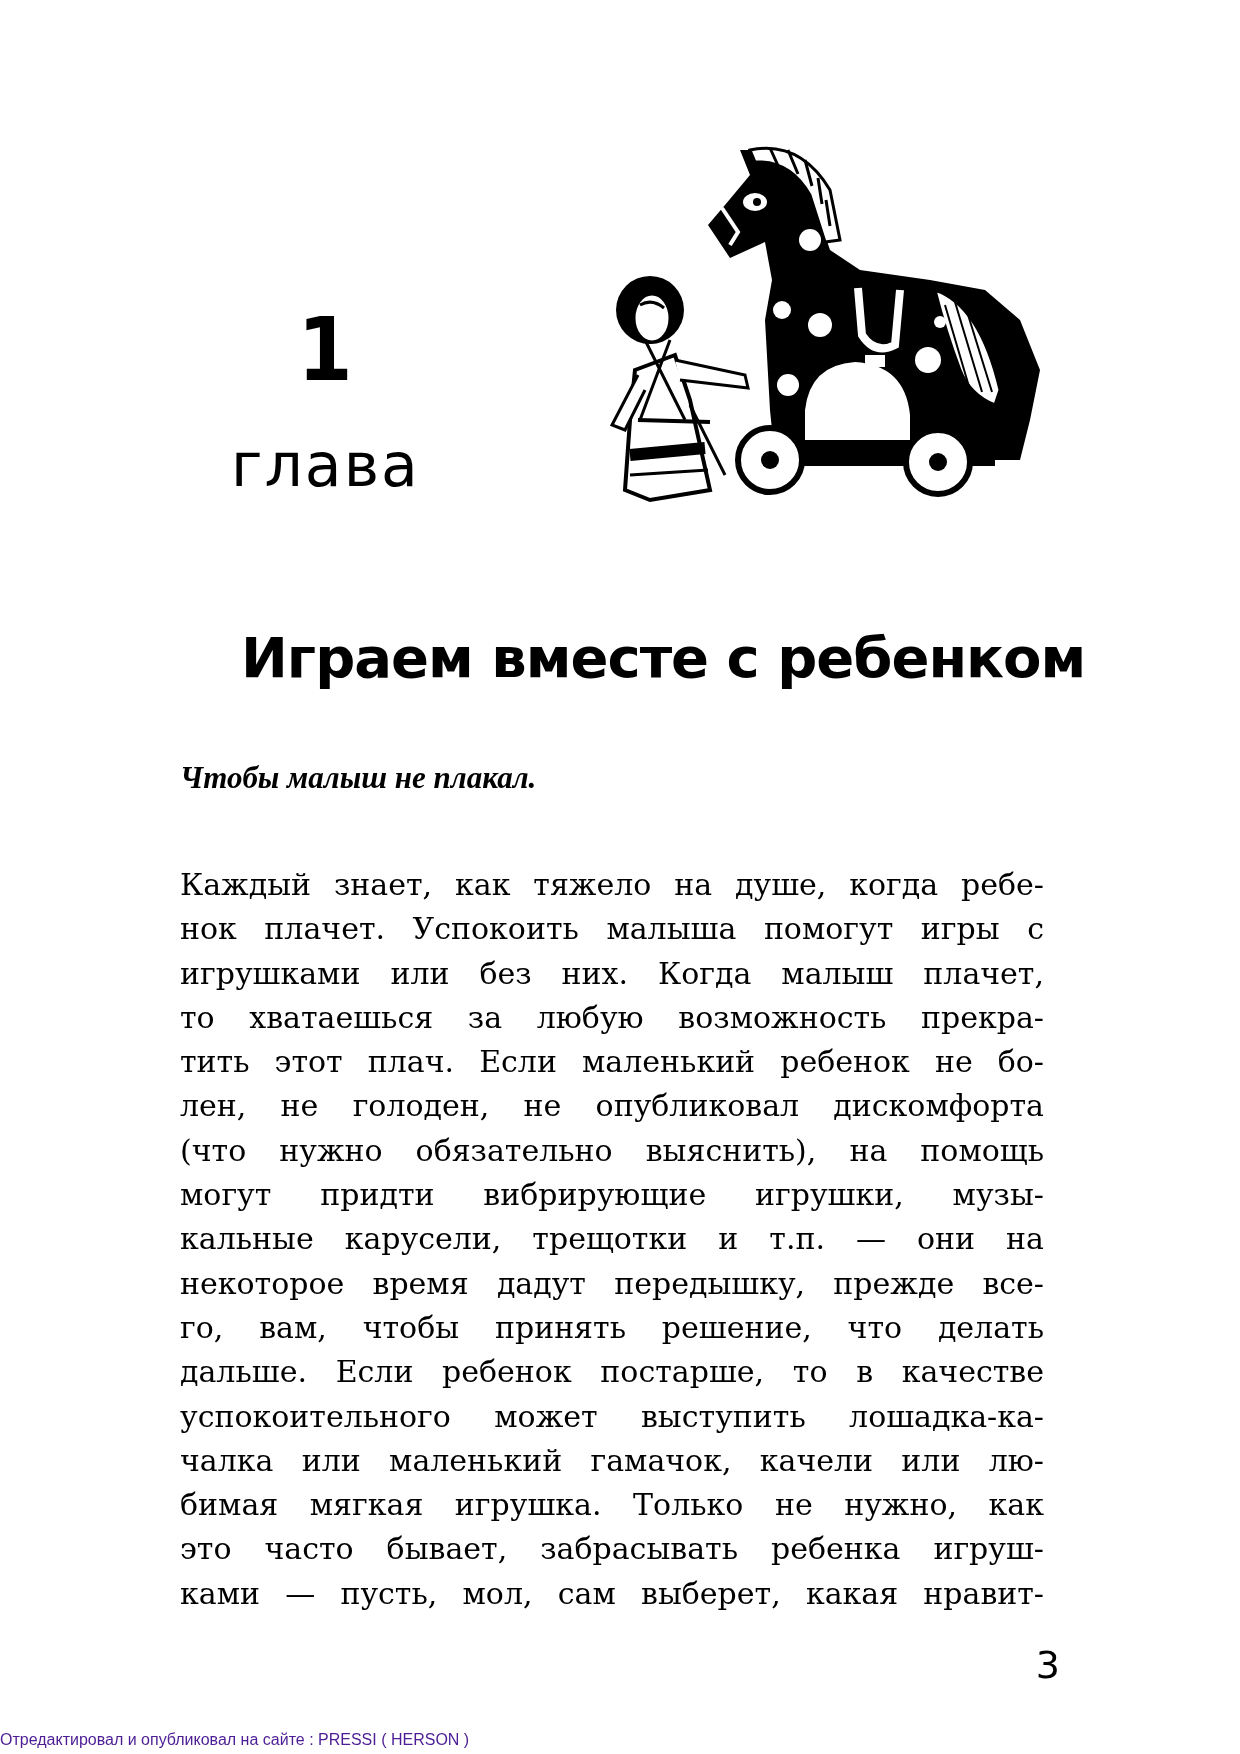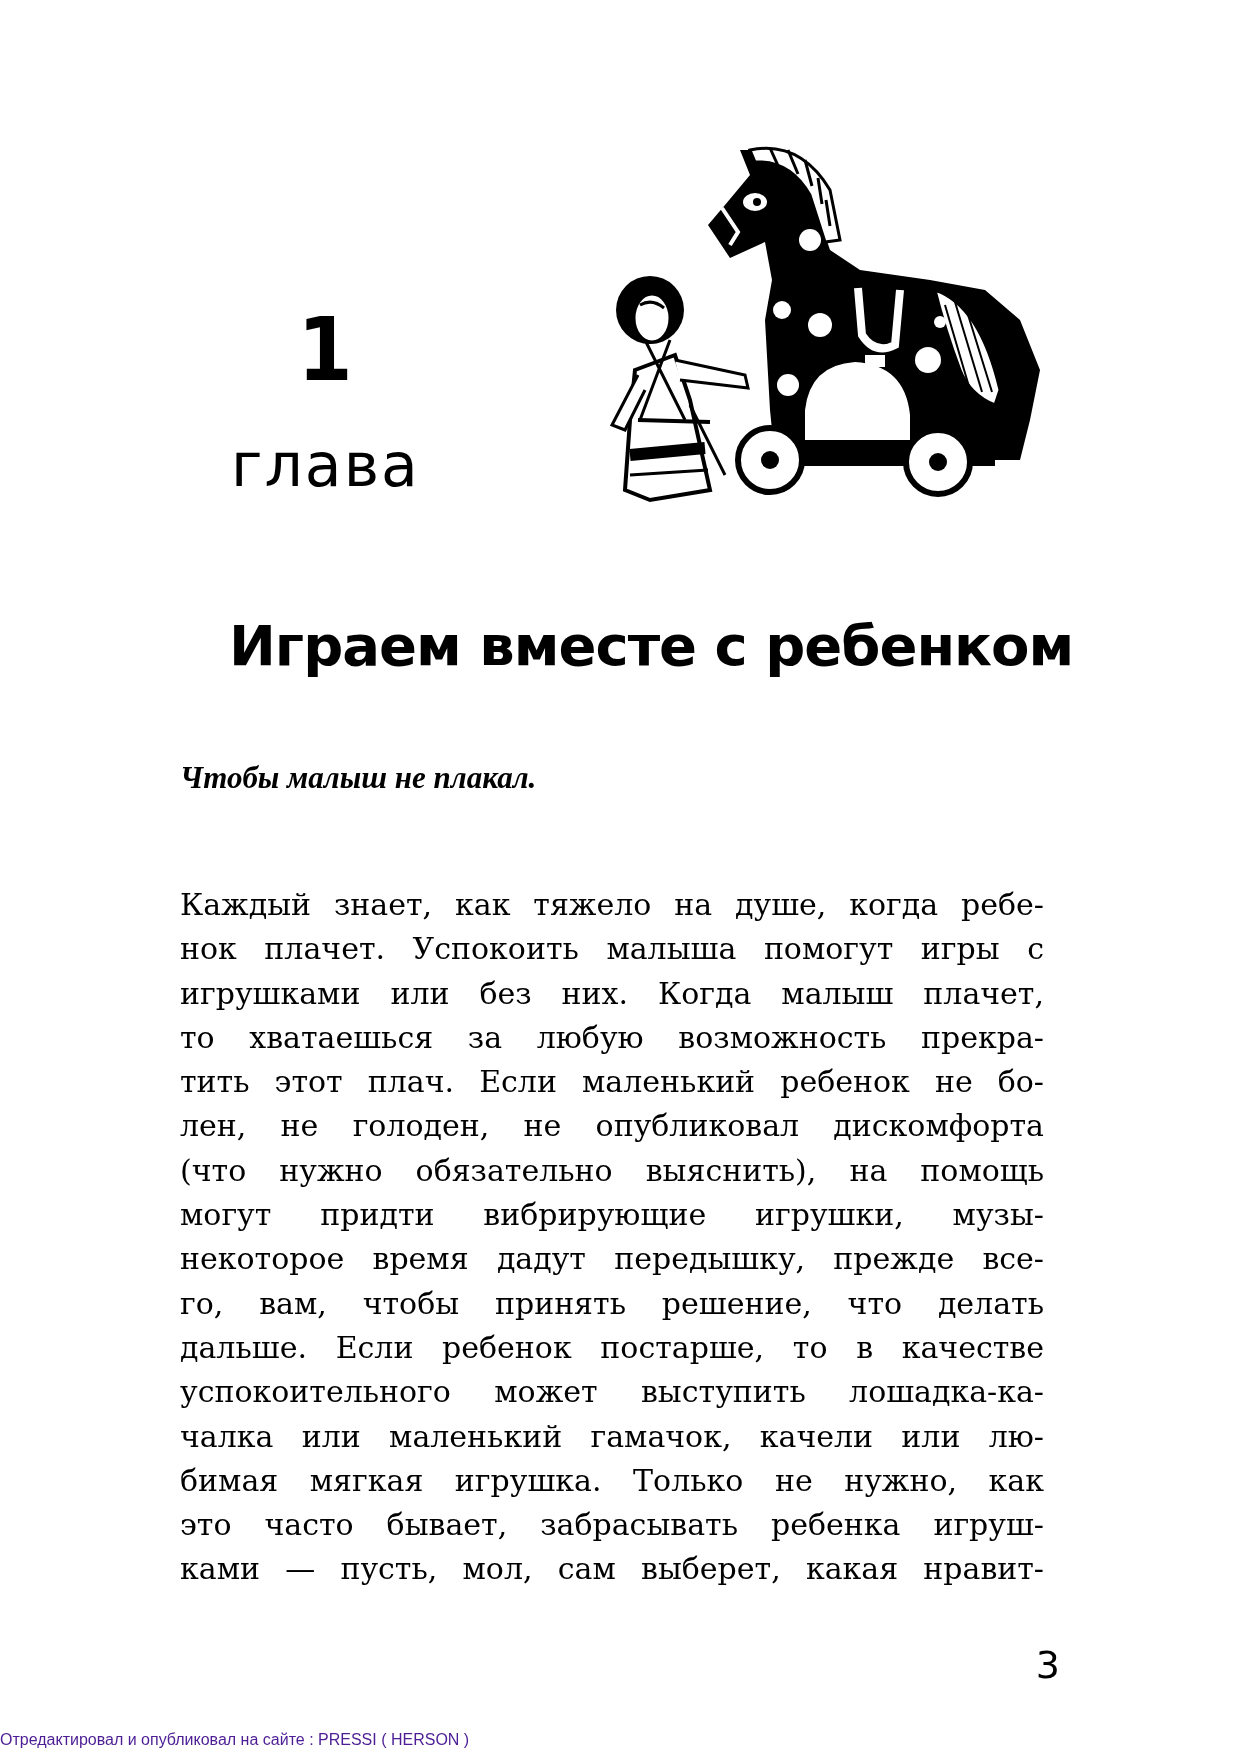--- a/index.html
+++ b/index.html
@@ -20,21 +20,21 @@
     font-family:"DejaVu Sans", sans-serif; font-weight:bold; font-size:56px; line-height:80px;
     letter-spacing:-1px; white-space:nowrap;
   }
   .section-heading {
     position:absolute; left:180px; top:755px; width:800px;
     font-family:Liberation Serif, serif; font-weight:bold; font-style:italic; font-size:31px; line-height:45px;
   }
   .section-heading div { white-space:nowrap; }
   .body-text {
     position:absolute; left:180px; top:863px; width:864px;
-    font-family:"DejaVu Serif", serif; font-size:30px; line-height:44.3px;margin-top:20px;
+    font-family:"DejaVu Serif", serif; font-size:30px; line-height:44.3px;
   }
   .body-text .line { display:block; text-align:justify; text-align-last:justify; white-space:nowrap; height:44.3px; overflow:visible; }
   .page-number {
     position:absolute; left:1010px; top:1645px; width:50px; text-align:right;
     font-family:"DejaVu Sans", sans-serif; font-size:38px; line-height:40px;
   }
   .footer-credit {
     position:absolute; left:0px; top:1730px;
     font-family:"Liberation Sans", sans-serif; font-size:16px; line-height:20px; color:#4c1d95;
     white-space:nowrap;
@@ -92,35 +92,36 @@
       <path d="M30 325 L105 318" stroke="#000" stroke-width="12"></path>
       <path d="M30 345 L108 340" stroke="#000" stroke-width="3"></path>
 
       <path d="M38 245 L12 295 L25 300 L45 260" fill="#fff" stroke="#000" stroke-width="3"></path>
       <path d="M75 230 L145 245 L148 258 L80 250" fill="#fff" stroke="#000" stroke-width="3"></path>
       <path d="M45 210 L85 290 M70 210 L40 290" stroke="#000" stroke-width="3"></path>
       <path d="M90 275 L125 345" stroke="#000" stroke-width="3"></path>
     </svg>
   </div>
 
-  <h1 class="chapter-title" style="margin:1px;">Играем вместе с ребенком</h1>
+  <h1 class="chapter-title" style="margin:13px;">Играем вместе с ребенком</h1>
 
   <div class="section-heading">
     <div>Чтобы малыш не плакал.</div>
   </div>
 
   <div class="body-text">
     <span class="line">Каждый знает, как тяжело на душе, когда ребе-</span>
     <span class="line">нок плачет. Успокоить малыша помогут игры с</span>
     <span class="line">игрушками или без них. Когда малыш плачет,</span>
     <span class="line">то хватаешься за любую возможность прекра-</span>
     <span class="line">тить этот плач. Если маленький ребенок не бо-</span>
     <span class="line">лен, не голоден, не опубликовал дискомфорта</span>
     <span class="line">(что нужно обязательно выяснить), на помощь</span>
     <span class="line">могут придти вибрирующие игрушки, музы-</span>
+    <span class="line">кальные карусели, трещотки и т.п. — они на</span>
     <span class="line">некоторое время дадут передышку, прежде все-</span>
     <span class="line">го, вам, чтобы принять решение, что делать</span>
     <span class="line">дальше. Если ребенок постарше, то в качестве</span>
     <span class="line">успокоительного может выступить лошадка-ка-</span>
     <span class="line">чалка или маленький гамачок, качели или лю-</span>
     <span class="line">бимая мягкая игрушка. Только не нужно, как</span>
     <span class="line">это часто бывает, забрасывать ребенка игруш-</span>
     <span class="line">ками — пусть, мол, сам выберет, какая нравит-</span>
   </div>
 

